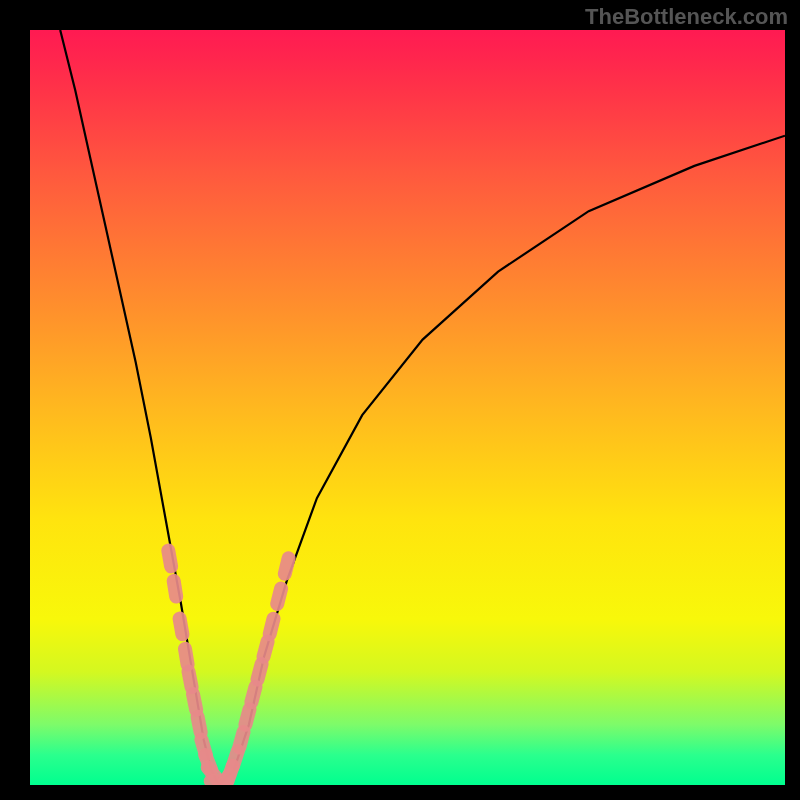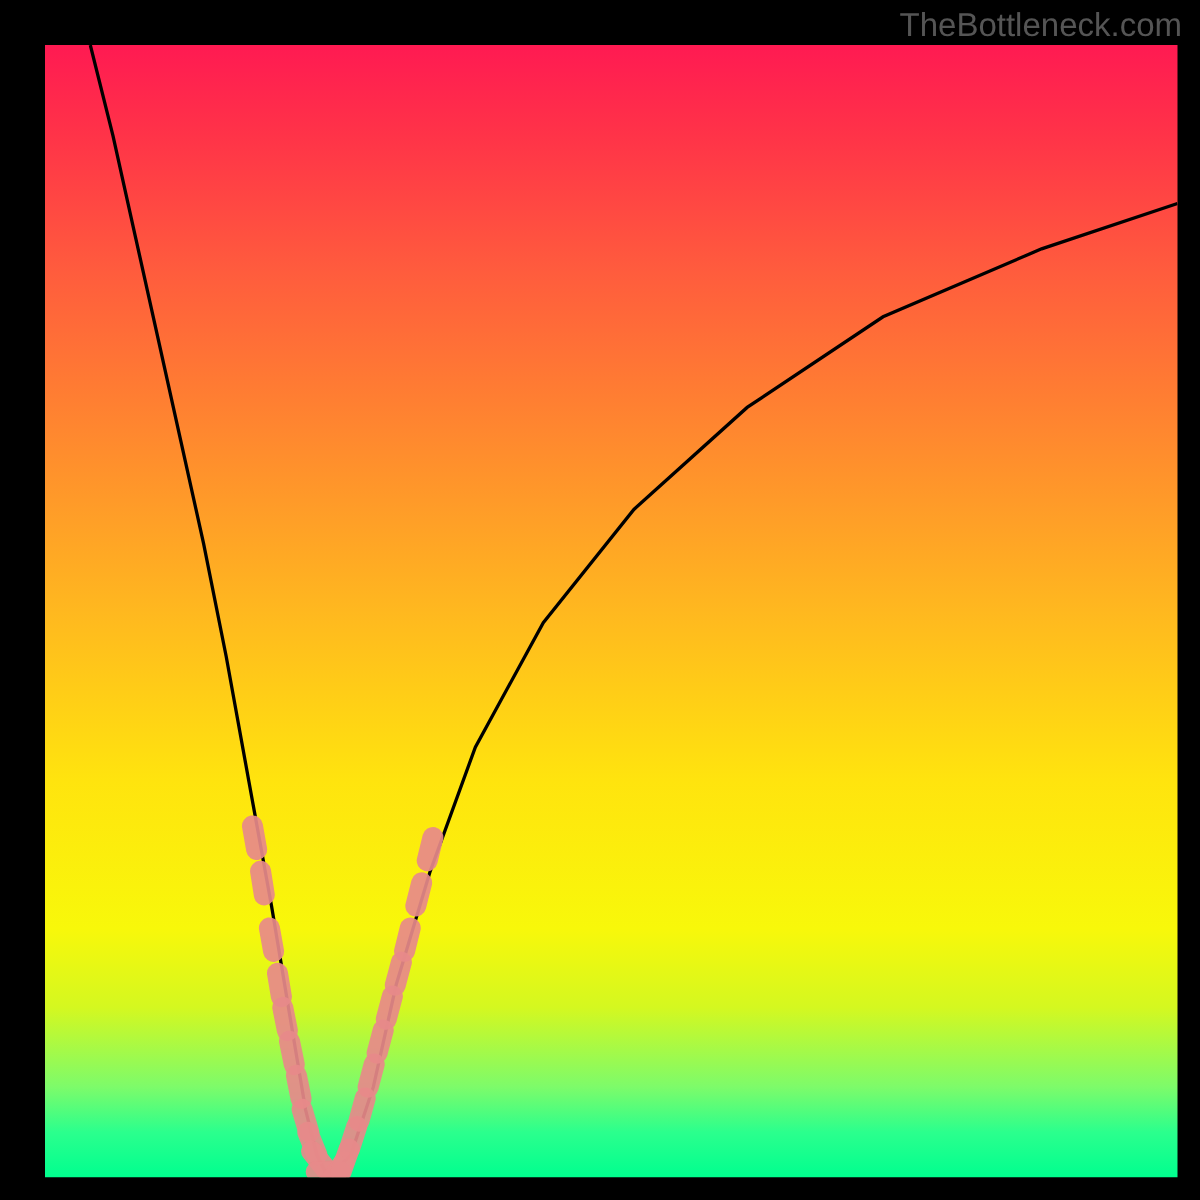--- a/index.html
+++ b/index.html
@@ -10,21 +10,21 @@
     position: relative;
     overflow: hidden;
     font-family: Arial, sans-serif;
   }
   .watermark {
     position: absolute;
     top: 4px;
     right: 12px;
     color: #555;
     font-size: 22px;
-    font-weight: 400;
+    font-weight: 700;
     z-index: 10;
   }
   .plot-area {
     position: absolute;
     left: 30px;
     top: 30px;
     width: 755px;
     height: 755px;
     background: linear-gradient(
       to bottom,

